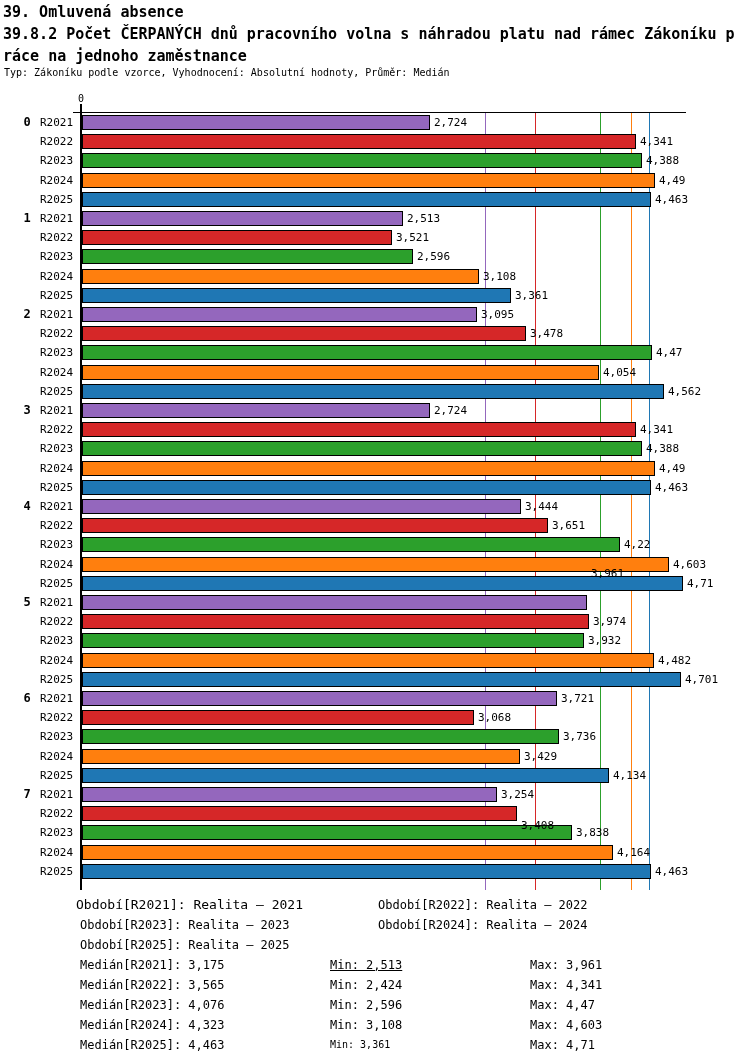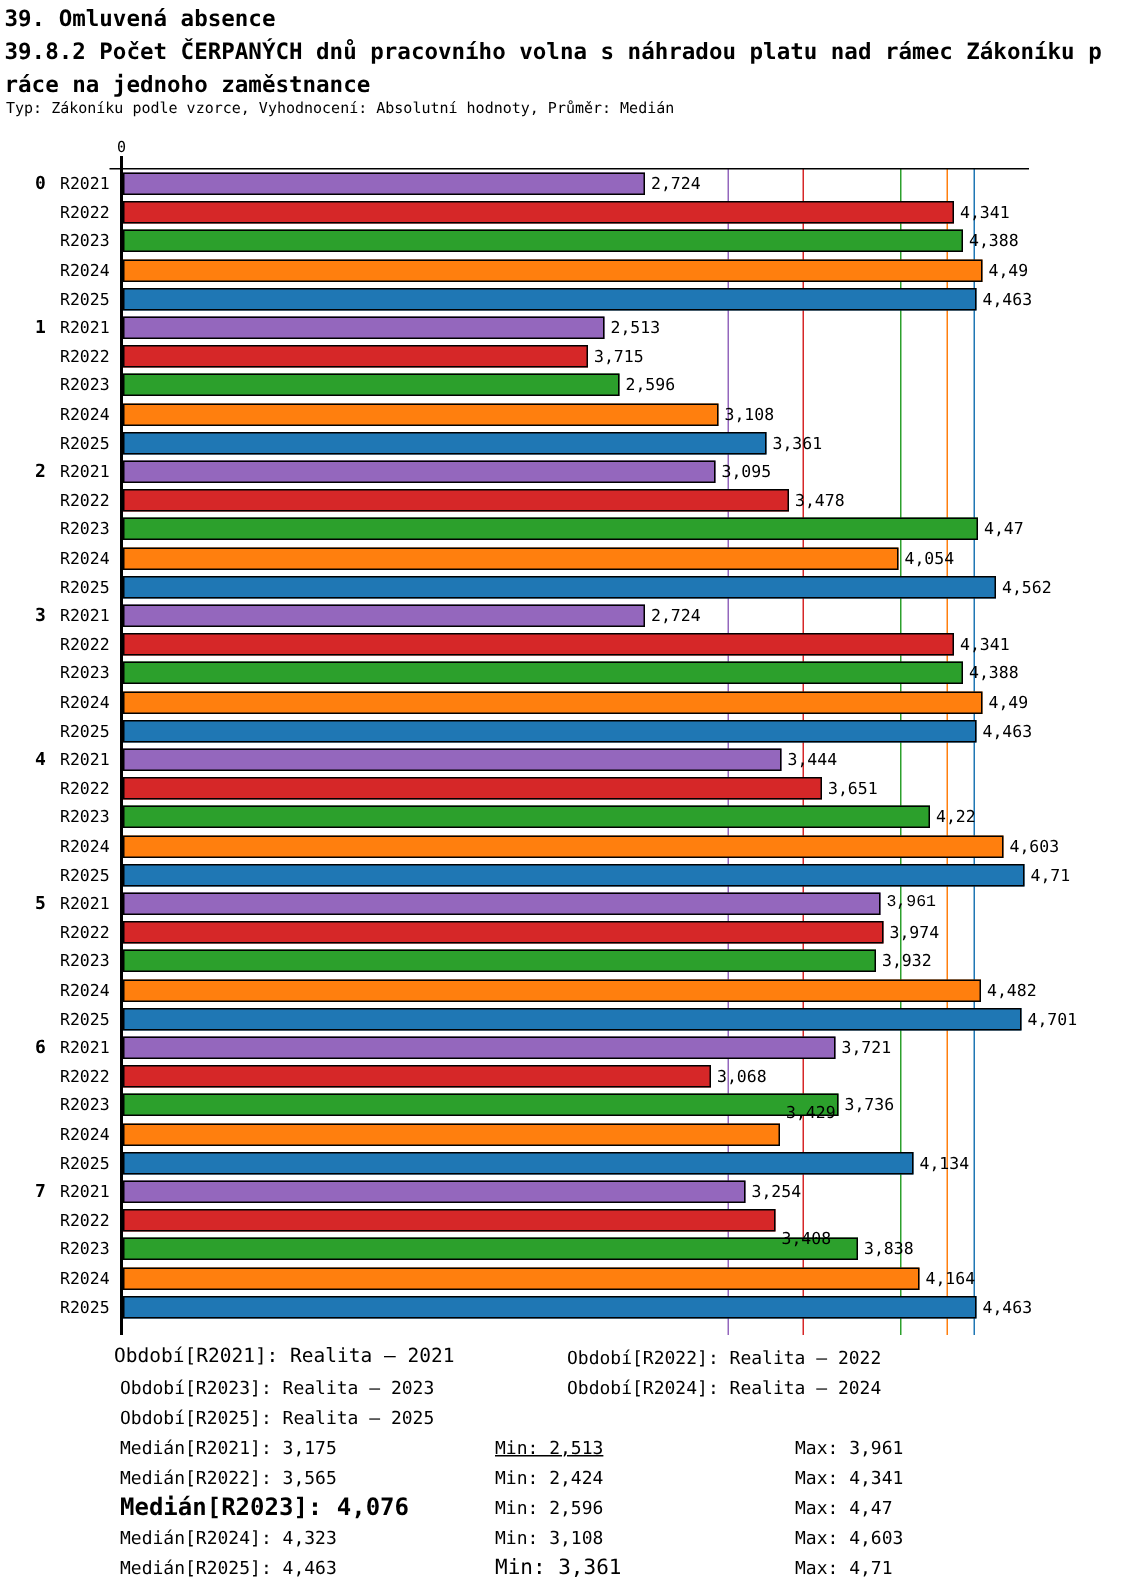--- a/index.html
+++ b/index.html
@@ -48,21 +48,21 @@
     <div class="vallab" style="left: 659px; top: 174px;">4,49</div>
     <div class="rowlab" style="left: 40px; top: 193px; width: 36px;">R2025</div>
     <div class="bar" style="left: 82px; top: 192px; width: 567px; background: rgb(31, 119, 180);"></div>
     <div class="vallab" style="left: 655px; top: 193px;">4,463</div>
     <div class="grouplab" style="left: 18px; top: 211px; width: 18px;">1</div>
     <div class="rowlab" style="left: 40px; top: 212px; width: 36px;">R2021</div>
     <div class="bar" style="left: 82px; top: 211px; width: 319px; background: rgb(148, 103, 189);"></div>
     <div class="vallab" style="left: 407px; top: 212px;">2,513</div>
     <div class="rowlab" style="left: 40px; top: 231px; width: 36px;">R2022</div>
     <div class="bar" style="left: 82px; top: 230px; width: 308px; background: rgb(214, 39, 40);"></div>
-    <div class="vallab" style="left: 396px; top: 231px;">3,715</div>
+    <div class="vallab" style="left: 396px; top: 231px;">3,521</div>
     <div class="rowlab" style="left: 40px; top: 250px; width: 36px;">R2023</div>
     <div class="bar" style="left: 82px; top: 249px; width: 329px; background: rgb(44, 160, 44);"></div>
     <div class="vallab" style="left: 417px; top: 250px;">2,596</div>
     <div class="rowlab" style="left: 40px; top: 270px; width: 36px;">R2024</div>
     <div class="bar" style="left: 82px; top: 269px; width: 395px; background: rgb(255, 127, 14);"></div>
     <div class="vallab" style="left: 483px; top: 270px;">3,108</div>
     <div class="rowlab" style="left: 40px; top: 289px; width: 36px;">R2025</div>
     <div class="bar" style="left: 82px; top: 288px; width: 427px; background: rgb(31, 119, 180);"></div>
     <div class="vallab" style="left: 515px; top: 289px;">3,361</div>
     <div class="grouplab" style="left: 18px; top: 307px; width: 18px;">2</div>
@@ -109,21 +109,21 @@
     <div class="vallab" style="left: 624px; top: 538px;">4,22</div>
     <div class="rowlab" style="left: 40px; top: 558px; width: 36px;">R2024</div>
     <div class="bar" style="left: 82px; top: 557px; width: 585px; background: rgb(255, 127, 14);"></div>
     <div class="vallab" style="left: 673px; top: 558px;">4,603</div>
     <div class="rowlab" style="left: 40px; top: 577px; width: 36px;">R2025</div>
     <div class="bar" style="left: 82px; top: 576px; width: 599px; background: rgb(31, 119, 180);"></div>
     <div class="vallab" style="left: 687px; top: 577px;">4,71</div>
     <div class="grouplab" style="left: 18px; top: 595px; width: 18px;">5</div>
     <div class="rowlab" style="left: 40px; top: 596px; width: 36px;">R2021</div>
     <div class="bar" style="left: 82px; top: 595px; width: 503px; background: rgb(148, 103, 189);"></div>
-    <div class="vallab" style="left: 591px; top: 596px; font-family: Liberation Mono, monospace;">3,961</div>
+    <div class="vallab" style="left: 591px; top: 567px;">3,961</div>
     <div class="rowlab" style="left: 40px; top: 615px; width: 36px;">R2022</div>
     <div class="bar" style="left: 82px; top: 614px; width: 505px; background: rgb(214, 39, 40);"></div>
     <div class="vallab" style="left: 593px; top: 615px;">3,974</div>
     <div class="rowlab" style="left: 40px; top: 634px; width: 36px;">R2023</div>
     <div class="bar" style="left: 82px; top: 633px; width: 500px; background: rgb(44, 160, 44);"></div>
     <div class="vallab" style="left: 588px; top: 634px;">3,932</div>
     <div class="rowlab" style="left: 40px; top: 654px; width: 36px;">R2024</div>
     <div class="bar" style="left: 82px; top: 653px; width: 570px; background: rgb(255, 127, 14);"></div>
     <div class="vallab" style="left: 658px; top: 654px;">4,482</div>
     <div class="rowlab" style="left: 40px; top: 673px; width: 36px;">R2025</div>
@@ -134,21 +134,21 @@
     <div class="bar" style="left: 82px; top: 691px; width: 473px; background: rgb(148, 103, 189);"></div>
     <div class="vallab" style="left: 561px; top: 692px;">3,721</div>
     <div class="rowlab" style="left: 40px; top: 711px; width: 36px;">R2022</div>
     <div class="bar" style="left: 82px; top: 710px; width: 390px; background: rgb(214, 39, 40);"></div>
     <div class="vallab" style="left: 478px; top: 711px;">3,068</div>
     <div class="rowlab" style="left: 40px; top: 730px; width: 36px;">R2023</div>
     <div class="bar" style="left: 82px; top: 729px; width: 475px; background: rgb(44, 160, 44);"></div>
     <div class="vallab" style="left: 563px; top: 730px;">3,736</div>
     <div class="rowlab" style="left: 40px; top: 750px; width: 36px;">R2024</div>
     <div class="bar" style="left: 82px; top: 749px; width: 436px; background: rgb(255, 127, 14);"></div>
-    <div class="vallab" style="left: 524px; top: 735px;">3,429</div>
+    <div class="vallab" style="left: 524px; top: 750px;">3,429</div>
     <div class="rowlab" style="left: 40px; top: 769px; width: 36px;">R2025</div>
     <div class="bar" style="left: 82px; top: 768px; width: 525px; background: rgb(31, 119, 180);"></div>
     <div class="vallab" style="left: 613px; top: 769px;">4,134</div>
     <div class="grouplab" style="left: 18px; top: 787px; width: 18px;">7</div>
     <div class="rowlab" style="left: 40px; top: 788px; width: 36px;">R2021</div>
     <div class="bar" style="left: 82px; top: 787px; width: 413px; background: rgb(148, 103, 189);"></div>
     <div class="vallab" style="left: 501px; top: 788px;">3,254</div>
     <div class="rowlab" style="left: 40px; top: 807px; width: 36px;">R2022</div>
     <div class="bar" style="left: 82px; top: 806px; width: 433px; background: rgb(214, 39, 40);"></div>
     <div class="vallab" style="left: 521px; top: 807px; margin-top: 12px;">3,408</div>
@@ -171,22 +171,22 @@
     <div class="legend-item" style="position: absolute; left: 378px; top: 898px; font-size: 12px; white-space: pre;">Období[R2022]: Realita – 2022</div>
     <div class="legend-item" style="position: absolute; left: 80px; top: 918px; font-size: 12px; white-space: pre;">Období[R2023]: Realita – 2023</div>
     <div class="legend-item" style="position: absolute; left: 378px; top: 918px; font-size: 12px; white-space: pre;">Období[R2024]: Realita – 2024</div>
     <div class="legend-item" style="position: absolute; left: 80px; top: 938px; font-size: 12px; white-space: pre;">Období[R2025]: Realita – 2025</div>
     <div class="stat-cell" style="position: absolute; left: 80px; top: 958px; font-size: 12px; white-space: pre;">Medián[R2021]: 3,175</div>
     <div class="stat-cell" style="position: absolute; left: 330px; top: 958px; font-size: 12px; white-space: pre; text-decoration: underline;">Min: 2,513</div>
     <div class="stat-cell" style="position: absolute; left: 530px; top: 958px; font-size: 12px; white-space: pre;">Max: 3,961</div>
     <div class="stat-cell" style="position: absolute; left: 80px; top: 978px; font-size: 12px; white-space: pre;">Medián[R2022]: 3,565</div>
     <div class="stat-cell" style="position: absolute; left: 330px; top: 978px; font-size: 12px; white-space: pre;">Min: 2,424</div>
     <div class="stat-cell" style="position: absolute; left: 530px; top: 978px; font-size: 12px; white-space: pre;">Max: 4,341</div>
-    <div class="stat-cell" style="position: absolute; left: 80px; top: 998px; font-size: 16px; white-space: pre; font-weight: bold;">Medián[R2023]: 4,076</div>
+    <div class="stat-cell" style="position: absolute; left: 80px; top: 998px; font-size: 12px; white-space: pre;">Medián[R2023]: 4,076</div>
     <div class="stat-cell" style="position: absolute; left: 330px; top: 998px; font-size: 12px; white-space: pre;">Min: 2,596</div>
     <div class="stat-cell" style="position: absolute; left: 530px; top: 998px; font-size: 12px; white-space: pre;">Max: 4,47</div>
     <div class="stat-cell" style="position: absolute; left: 80px; top: 1018px; font-size: 12px; white-space: pre;">Medián[R2024]: 4,323</div>
     <div class="stat-cell" style="position: absolute; left: 330px; top: 1018px; font-size: 12px; white-space: pre;">Min: 3,108</div>
     <div class="stat-cell" style="position: absolute; left: 530px; top: 1018px; font-size: 12px; white-space: pre;">Max: 4,603</div>
     <div class="stat-cell" style="position: absolute; left: 80px; top: 1038px; font-size: 12px; white-space: pre;">Medián[R2025]: 4,463</div>
-    <div class="stat-cell" style="position: absolute; left: 330px; top: 1038px; font-size: 14px; white-space: pre;">Min: 3,361</div>
+    <div class="stat-cell" style="position: absolute; left: 330px; top: 1038px; font-size: 10px; white-space: pre;">Min: 3,361</div>
     <div class="stat-cell" style="position: absolute; left: 530px; top: 1038px; font-size: 12px; white-space: pre;">Max: 4,71</div>
   </div>
 
 </body></html>

